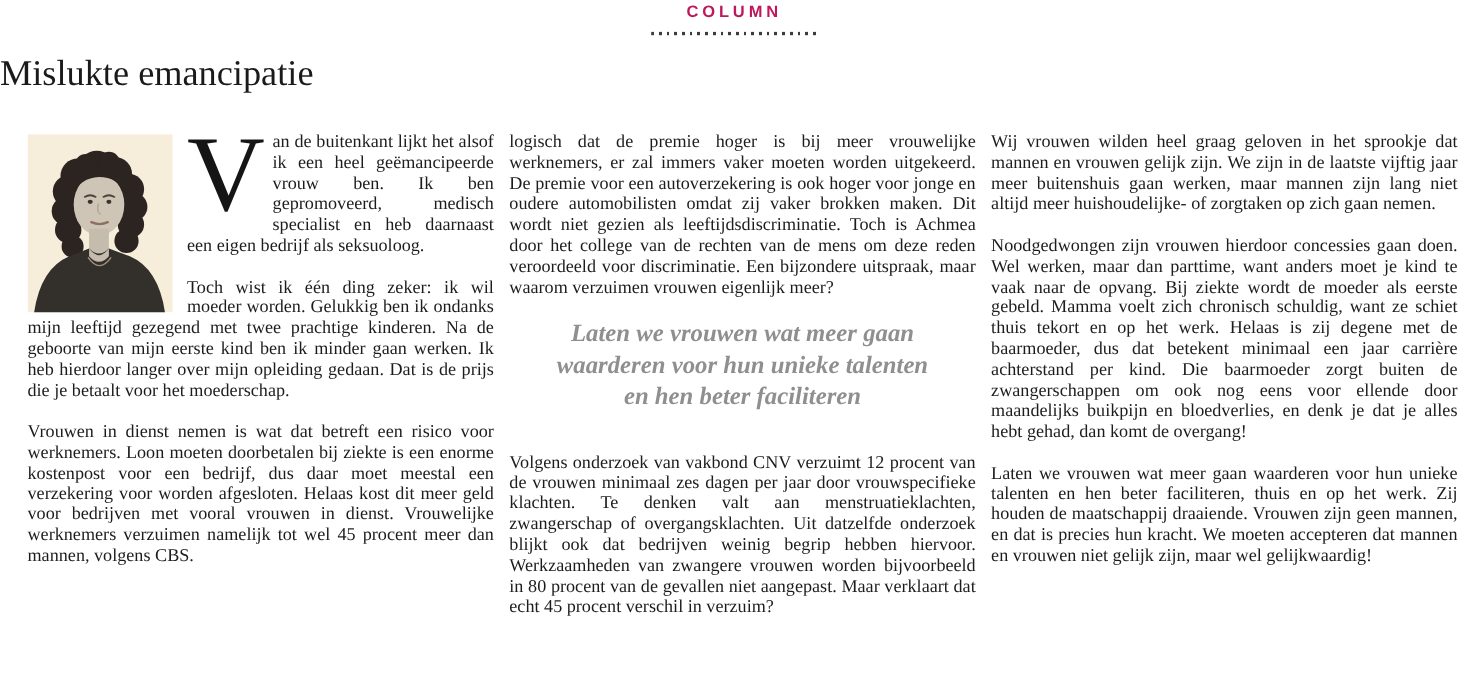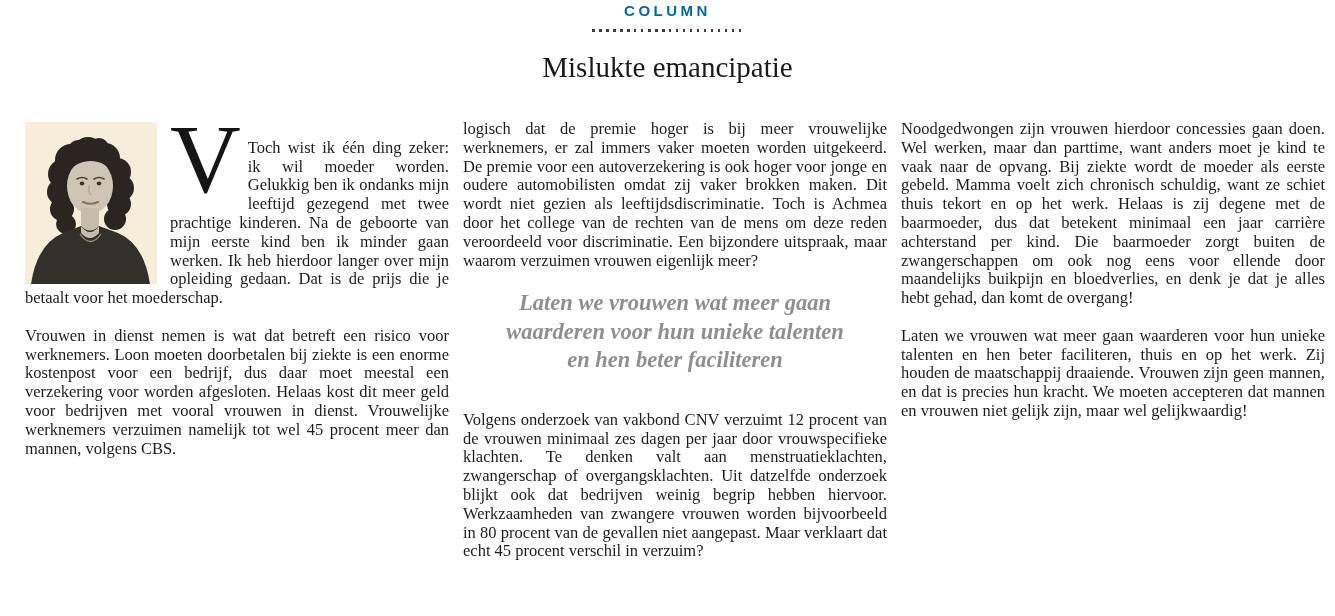--- a/index.html
+++ b/index.html
@@ -14,39 +14,38 @@
   }
   
   .kicker {
     position: absolute;
     top: 2px; left: 0; right: 0;
     text-align: center;
     font-family: "Liberation Sans", sans-serif;
     font-size: 15px;
     font-weight: 700;
     letter-spacing: 3.5px;
-    color: #0369a1;
+    color: #be185d;
   }
   .kicker-dots {
     position: absolute;
     top: 29px;
     left: 50%;
     transform: translateX(-50%);
     width: 152px;
     height: 3px;
     background-image: repeating-linear-gradient(to right, #3c3c3c 0 2.5px, transparent 2.5px 7px);
   }
   .title {
     position: absolute;
     top: 41px; left: 0; right: 0;
     margin: 0;
-    text-align: center;
     font-family: "Liberation Serif", serif;
     font-weight: 400;
-    font-size: 29px;
+    font-size: 33px;
     line-height: 52px;
     color: #1a1a1a;
   }
   
   .columns {
     position: absolute;
     top: 120px;
     left: 25px;
     width: 1300px;
     display: grid;
@@ -146,30 +145,31 @@
             <ellipse cx="74" cy="61.5" rx="2.3" ry="1.9" fill="#3c342c"></ellipse>
             <path d="M64.5 63 Q62.5 71 66.5 73" stroke="#b4a997" stroke-width="1.4" fill="none"></path>
             <path d="M58 80 Q65.5 83.5 73 80" stroke="#8c7060" stroke-width="2.2" fill="none" stroke-linecap="round"></path>
           </g>
           <path d="M6 162 Q12 122 38 111 L56 104 Q65 113 74 104 L93 111 Q119 122 125 162 Z" fill="#33302b"></path>
           <path d="M56 104 Q65 116 74 104 L74 111 Q65 121 56 111 Z" fill="#c6bcae"></path>
           <path d="M55 112 Q65.5 127 76 112" stroke="#9f937f" stroke-width="1.3" fill="none"></path>
         </svg>
       </figure>
 
-      <p><span class="dropcap">V</span></p>
+      <p><span class="dropcap">V</span><span>an de buitenkant lijkt het alsof ik een heel geëmancipeerde vrouw ben. Ik ben gepromoveerd, medisch specialist en heb daarnaast een eigen bedrijf als seksuoloog.</span></p>
       <p>Toch wist ik één ding zeker: ik wil moeder worden. Gelukkig ben ik ondanks mijn leeftijd gezegend met twee prachtige kinderen. Na de geboorte van mijn eerste kind ben ik minder gaan werken. Ik heb hierdoor langer over mijn opleiding gedaan. Dat is de prijs die je betaalt voor het moederschap.</p>
       <p>Vrouwen in dienst nemen is wat dat betreft een risico voor werknemers. Loon moeten doorbetalen bij ziekte is een enorme kostenpost voor een bedrijf, dus daar moet meestal een verzekering voor worden afgesloten. Helaas kost dit meer geld voor bedrijven met vooral vrouwen in dienst. Vrouwelijke werknemers verzuimen namelijk tot wel 45 procent meer dan mannen, volgens CBS.</p>
     </section>
 
     <section class="col">
       <p>logisch dat de premie hoger is bij meer vrouwelijke werknemers, er zal immers vaker moeten worden uitgekeerd. De premie voor een autoverzekering is ook hoger voor jonge en oudere automobilisten omdat zij vaker brokken maken. Dit wordt niet gezien als leeftijdsdiscriminatie. Toch is Achmea door het college van de rechten van de mens om deze reden veroordeeld voor discriminatie. Een bijzondere uitspraak, maar waarom verzuimen vrouwen eigenlijk meer?</p>
       <blockquote class="pullquote">Laten we vrouwen wat meer gaan waarderen voor hun unieke talenten en hen beter faciliteren</blockquote>
       <p>Volgens onderzoek van vakbond CNV verzuimt 12 procent van de vrouwen minimaal zes dagen per jaar door vrouwspecifieke klachten. Te denken valt aan menstruatieklachten, zwangerschap of overgangsklachten. Uit datzelfde onderzoek blijkt ook dat bedrijven weinig begrip hebben hiervoor. Werkzaamheden van zwangere vrouwen worden bijvoorbeeld in 80 procent van de gevallen niet aangepast. Maar verklaart dat echt 45 procent verschil in verzuim?</p>
     </section>
 
     <section class="col">
+      <p>Wij vrouwen wilden heel graag geloven in het sprookje dat mannen en vrouwen gelijk zijn. We zijn in de laatste vijftig jaar meer buitenshuis gaan werken, maar mannen zijn lang niet altijd meer huishoudelijke- of zorgtaken op zich gaan nemen.</p>
       <p>Noodgedwongen zijn vrouwen hierdoor concessies gaan doen. Wel werken, maar dan parttime, want anders moet je kind te vaak naar de opvang. Bij ziekte wordt de moeder als eerste gebeld. Mamma voelt zich chronisch schuldig, want ze schiet thuis tekort en op het werk. Helaas is zij degene met de baarmoeder, dus dat betekent minimaal een jaar carrière achterstand per kind. Die baarmoeder zorgt buiten de zwangerschappen om ook nog eens voor ellende door maandelijks buikpijn en bloedverlies, en denk je dat je alles hebt gehad, dan komt de overgang!</p>
       <p>Laten we vrouwen wat meer gaan waarderen voor hun unieke talenten en hen beter faciliteren, thuis en op het werk. Zij houden de maatschappij draaiende. Vrouwen zijn geen mannen, en dat is precies hun kracht. We moeten accepteren dat mannen en vrouwen niet gelijk zijn, maar wel gelijkwaardig!</p>
     </section>
 
   </main>
 </div>
 
 </body></html>

